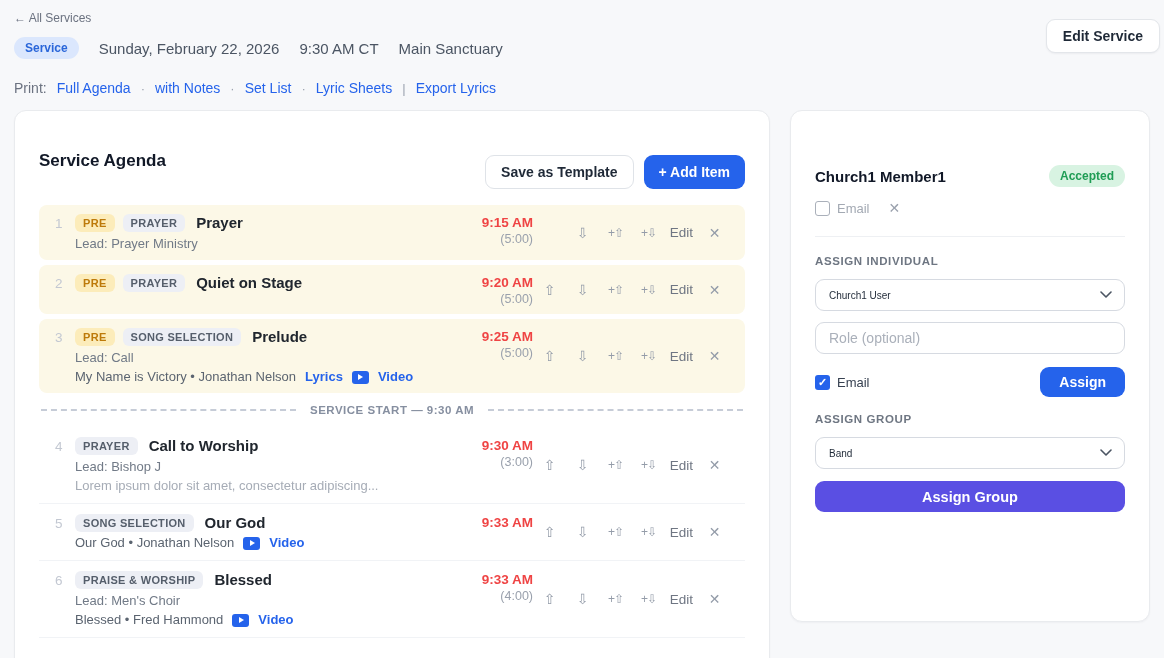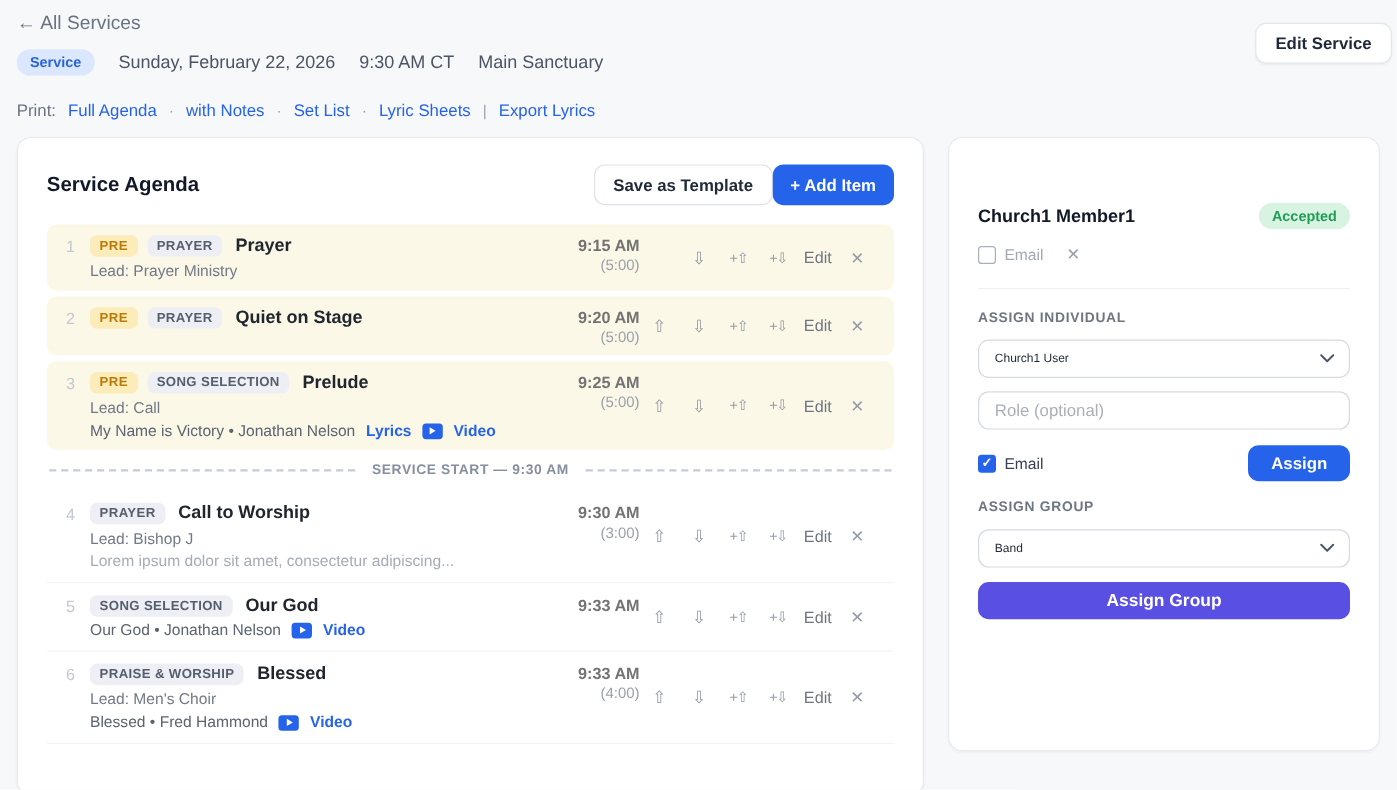--- a/index.html
+++ b/index.html
@@ -5,21 +5,21 @@
   * { box-sizing: border-box; margin: 0; padding: 0; }
   html, body { width: 1164px; height: 658px; overflow: hidden; }
   body {
     background: #f7f8fa;
     font-family: "Liberation Sans", sans-serif;
     color: #1f2937;
   }
   .page { position: relative; width: 1164px; height: 658px; padding: 0 14px; }
 
   
-  .back { margin-top: 11px; font-size: 16px; color: #6b7280; cursor: pointer; }
+  .back { margin-top: 11px; font-size: 12px; color: #6b7280; cursor: pointer; }
   .page-title { margin-top: 8px; font-size: 24px; font-weight: 700; color: #111827; letter-spacing: .2px; }
   .meta-row { margin-top: 12px; display: flex; align-items: center; gap: 20px; font-size: 15px; color: #4b5563; }
   .badge-service { background: #dbe7fd; color: #2a66d9; font-size: 12px; font-weight: 700; padding: 4px 11px; border-radius: 999px; }
   .print-row { margin-top: 21px; display: flex; align-items: center; gap: 10px; font-size: 14px; }
   .print-label { color: #6b7280; }
   .plink { color: #2563eb; cursor: pointer; }
   .psep { color: #9ca3af; font-size: 13px; }
   .btn-edit-service {
     position: absolute; top: 8px; right: 4px;
     background: #fff; border: 1px solid #e3e6ea; border-radius: 9px;
@@ -32,21 +32,21 @@
   .card {
     background: #fff; border: 1px solid #e9ebee; border-radius: 12px;
     box-shadow: 0 1px 2px rgba(16,24,40,.04);
   }
   .agenda-card { flex: 0 0 756px; padding: 22px 24px 24px; min-height: 540px; }
   .assign-card { flex: 1; padding: 24px; min-height: 512px; }
 
   
   .agenda-head { display: flex; align-items: center; justify-content: space-between; }
   .agenda-title { font-size: 17px; font-weight: 700; color: #111827; }
-  .agenda-btns { display: flex; gap: 0; }
+  .agenda-btns { display: flex; gap: 10px; margin-top: 22px; }
   .btn-outline {
     background: #fff; border: 1px solid #dfe3e8; border-radius: 9px;
     padding: 8px 15px; font-size: 14px; font-weight: 600; color: #1f2937;
     font-family: inherit; cursor: pointer;
   }
   .btn-blue {
     background: #2563eb; border: none; border-radius: 9px;
     padding: 8px 15px; font-size: 14px; font-weight: 600; color: #fff;
     font-family: inherit; cursor: pointer;
   }
@@ -76,21 +76,21 @@
   .link { color: #2563eb; font-weight: 700; cursor: pointer; }
   .play-ic {
     width: 17px; height: 13px; background: #2563eb; border-radius: 3px;
     display: inline-flex; align-items: center; justify-content: center; flex: 0 0 17px;
   }
   .play-ic::after {
     content: ""; border-left: 5px solid #fff;
     border-top: 3.5px solid transparent; border-bottom: 3.5px solid transparent; margin-left: 1px;
   }
   .timecol { flex: 0 0 74px; text-align: right; padding-top: 2px; }
-  .t-time { font-size: 13.5px; font-weight: 700; color: #737373; white-space: nowrap; }
+  .t-time { font-size: 13.5px; font-weight: 700; color: #ef4444; white-space: nowrap; }
   .t-dur { margin-top: 2px; font-size: 12.5px; color: #9aa1ad; }
   .actions { flex: 0 0 196px; display: flex; align-items: center; justify-content: flex-end; align-self: center; }
   .act { width: 33px; text-align: center; font-size: 14px; color: #949ca9; cursor: pointer; }
   .act.small { font-size: 12px; letter-spacing: -1px; }
   .act.editlbl { font-size: 13.5px; color: #6f7683; }
   .act.xx { font-size: 14px; }
   .act.empty { cursor: default; }
 
   
   .svc-divider { display: flex; align-items: center; gap: 14px; margin: 10px 2px; height: 14px; }

